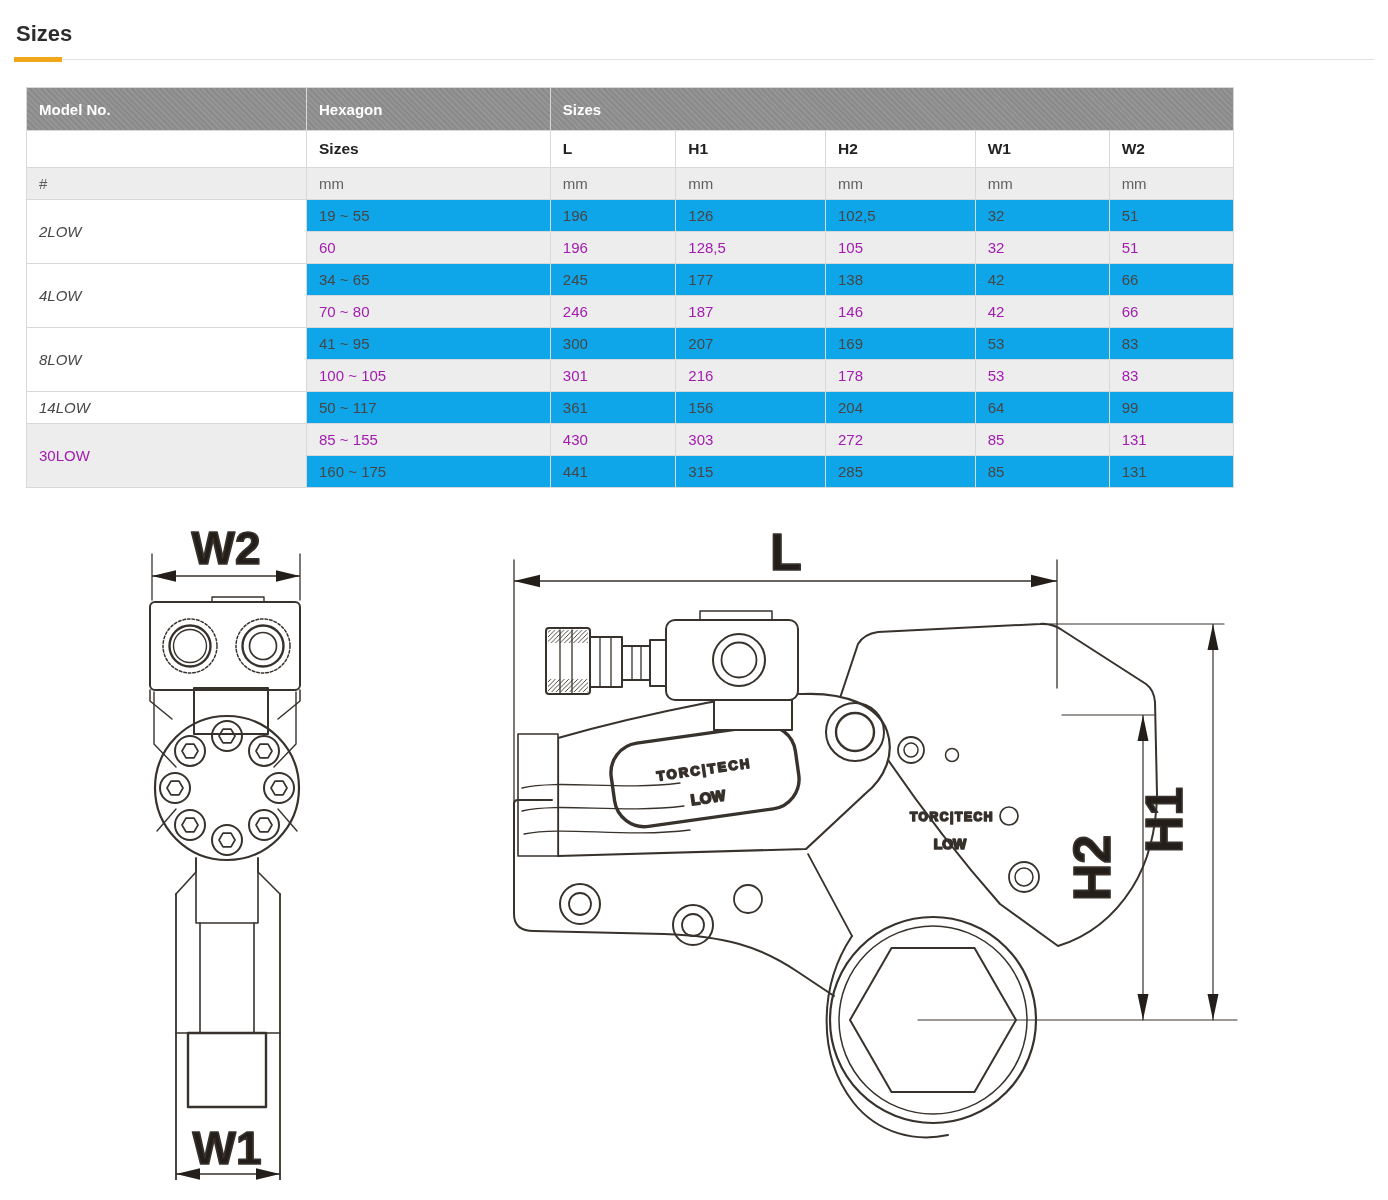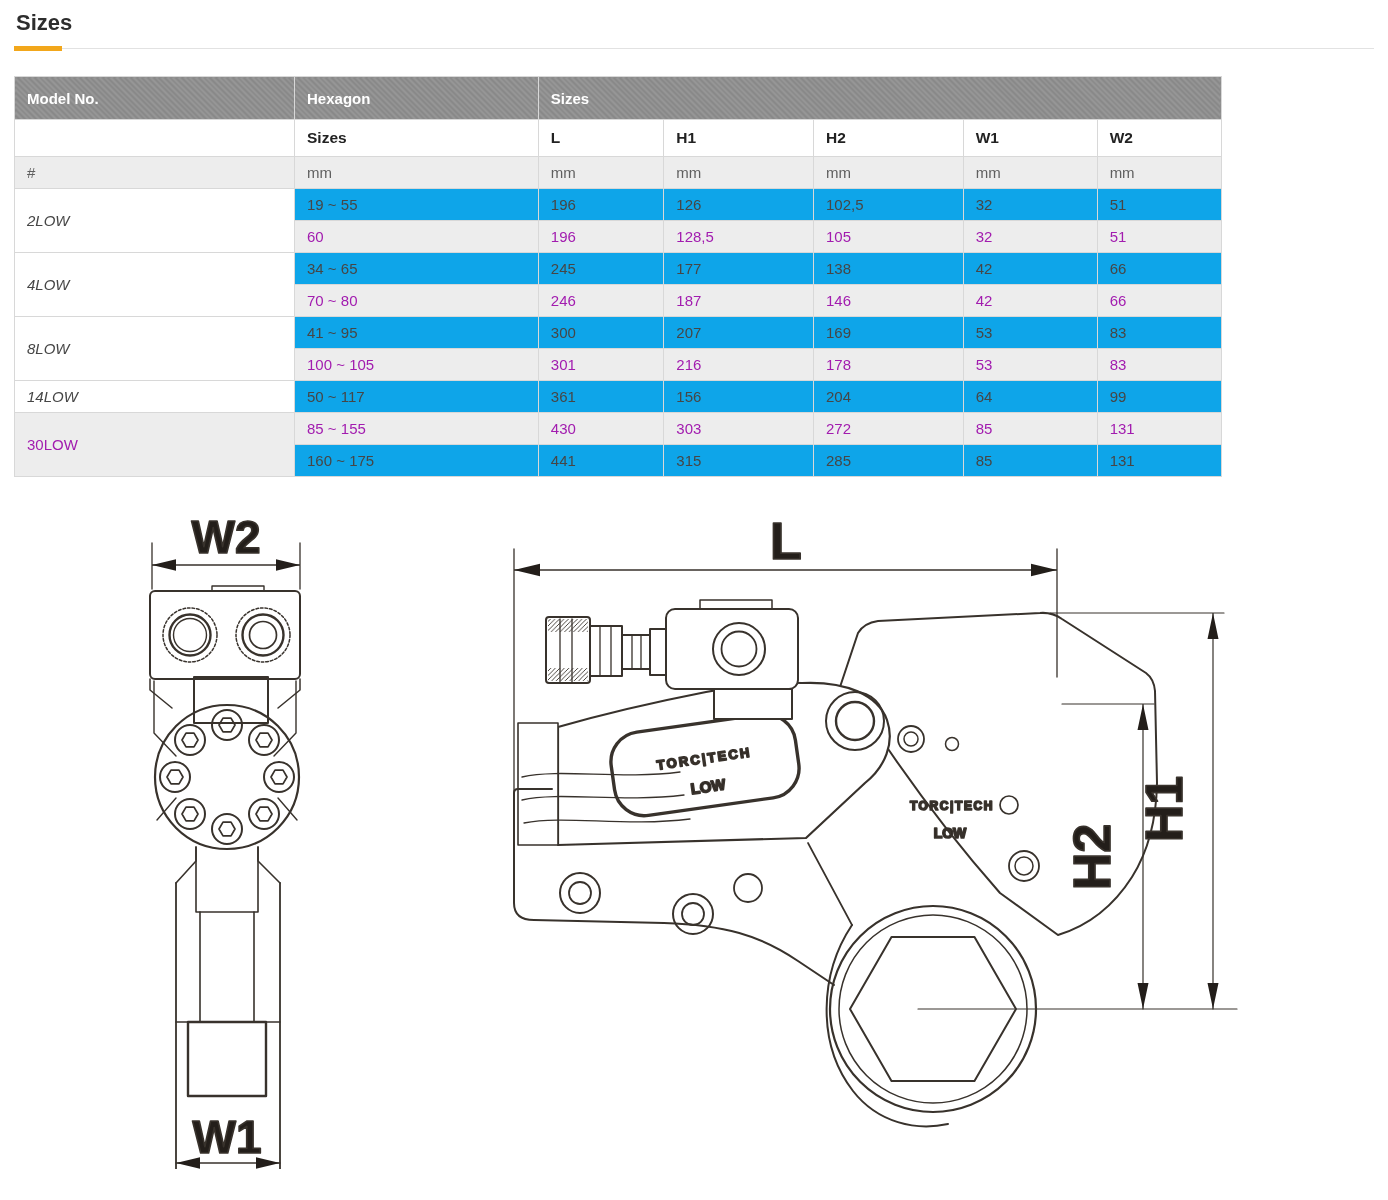--- a/index.html
+++ b/index.html
@@ -1,22 +1,22 @@
 <!DOCTYPE html>
 <html><head>
 <meta charset="utf-8">
 <style>
   html,body{margin:0;padding:0;background:#ffffff;}
   body{width:1388px;height:1200px;font-family:"Liberation Sans",sans-serif;color:#3c3c3c;overflow:hidden;}
-  .page{padding:0 14px;}
+  .page{padding:11px 14px;}
   .page-header{padding-top:10px;}
   .page-title{font-size:22px;font-weight:700;color:#2d2d2d;margin:0 0 10px 2px;}
   .title-rule{position:relative;height:5px;border-top:1px solid #e2e2e2;margin-top:12px;}
   .title-accent{position:absolute;left:0;top:-3px;width:48px;height:5px;background:#F2A71B;}
-  table.sizes{border-collapse:collapse;width:1208px;margin-top:22px;table-layout:fixed;}
+  table.sizes{border-collapse:collapse;width:1208px;margin-top:22px;table-layout:fixed;margin-left:12px;}
   table.sizes td,table.sizes th{border:1px solid #d8d8d8;padding:7px 12px;font-size:15px;text-align:left;overflow:hidden;white-space:nowrap;}
   th.h-gray{background:#8F8F8F;background-image:repeating-linear-gradient(45deg,rgba(255,255,255,.07) 0 2px,rgba(0,0,0,.05) 2px 4px);color:#ffffff;font-weight:700;font-size:17px;height:28px;border-color:#bdbdbd;}
   tr.subhead th{background:#ffffff;color:#222222;font-weight:700;font-size:15.5px;padding:9px 12px;}
   tr.units td{background:#EDEDED;color:#5f5f5f;font-size:15px;}
   tr.plain td{background:#0ea5e9;color:#464646;}
   tr.stripe td{background:#EDEDED;color:#a21caf;}
   td.model-cell{vertical-align:middle;}
   td.model-cell.bg-plain{background:#ffffff !important;font-style:italic;}
   td.model-cell.bg-stripe{background:#EDEDED !important;}
   .drawings{margin-top:16px;}

